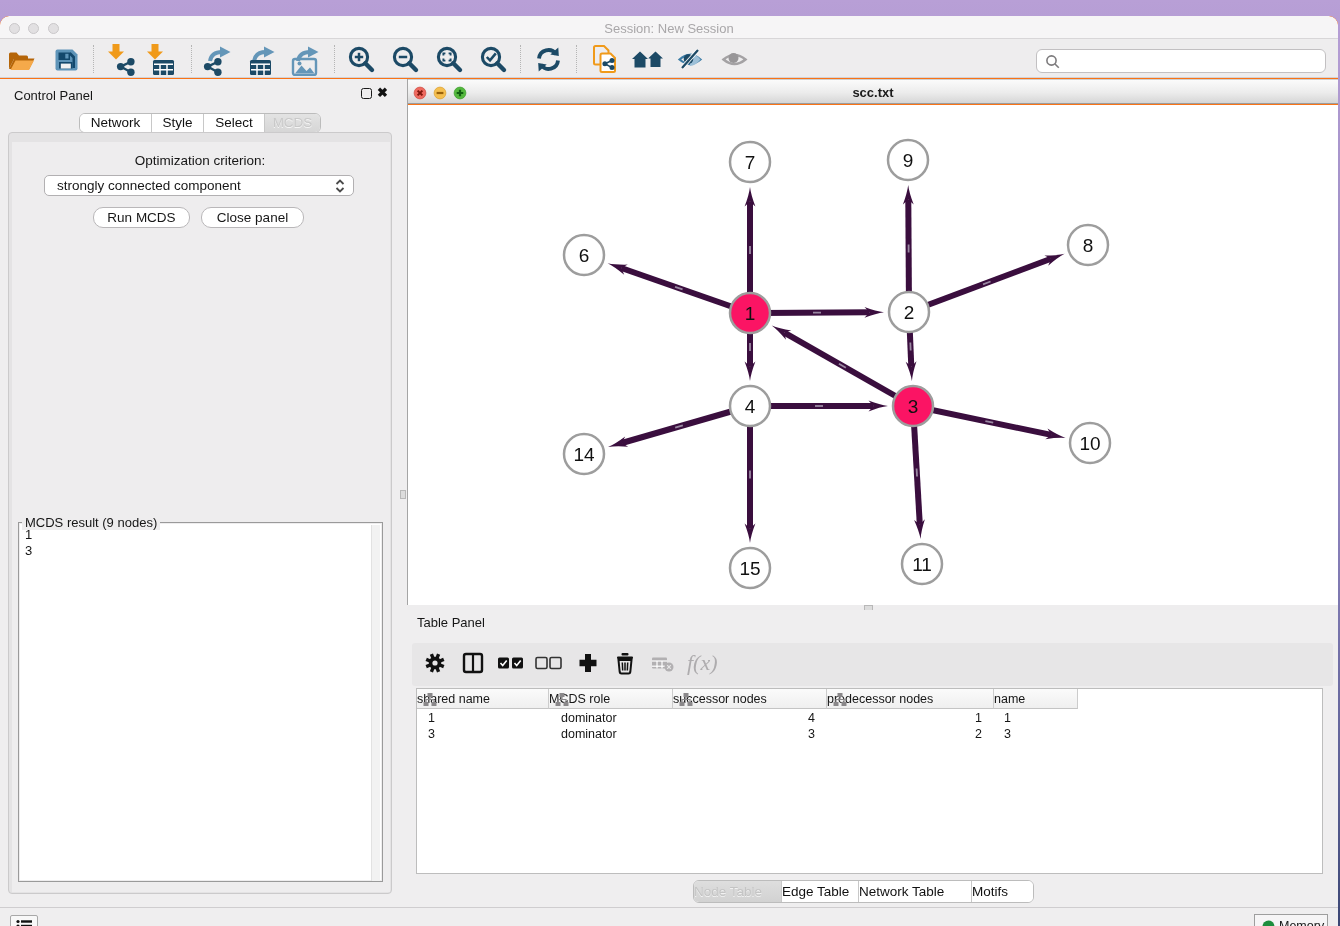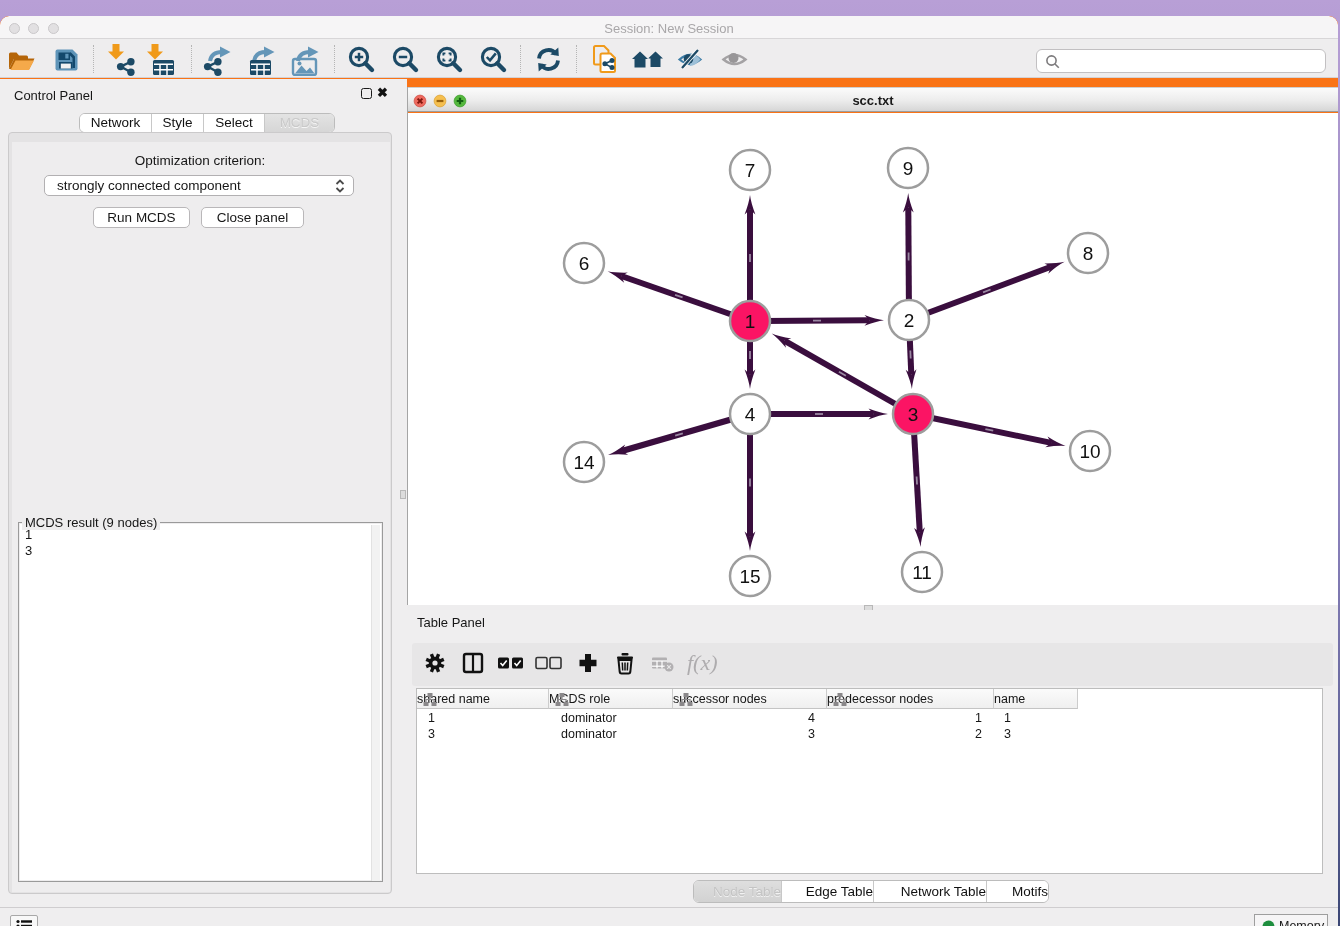--- a/index.html
+++ b/index.html
@@ -20,47 +20,47 @@
 #cp-title { position:absolute; left:14px; top:9px; font-size:13px; color:#161616; }
 .floatbtn { position:absolute; width:11px; height:11px; border:1.5px solid #1a1a1a; border-radius:2.5px; background:transparent; }
 .closebtn { position:absolute; font-size:13px; font-weight:bold; color:#111; }
 #cp-tabs { position:absolute; left:79px; top:34px; height:20px; display:flex; border:1px solid #bcbcbc; border-radius:6px; overflow:hidden; background:#fff; }
 #cp-tabs .tab { height:100%; font-size:13.5px; color:#111; text-align:center; line-height:18px; background:#fff; border-right:1px solid #c8c8c8; }
 #cp-tabs .tab:last-child { border-right:none; background:linear-gradient(#e3e3e3,#d6d6d6); color:#c9c9c9; text-shadow:0 1px 0 #f5f5f5; }
 #cp-content { position:absolute; left:8px; top:53px; width:384px; height:762px; background:#e4e3e4; border:1px solid #cbcacb; border-radius:4px; }
 #cp-inner { position:absolute; left:3px; top:9px; width:378px; height:750px; background:#eeedee; }
 #optlabel { position:absolute; left:0; top:74px; width:400px; text-align:center; font-size:13.5px; color:#161616; }
 #dropdown { position:absolute; left:44px; top:96px; width:310px; height:21px; background:#fff; border:1px solid #b2b0b2; border-radius:5px; font-size:13.5px; color:#161616; line-height:19px; padding-left:12px; }
-.btn { position:absolute; height:21px; background:#fff; border:1px solid #b9b7b9; border-radius:5px; font-size:13.5px; color:#161616; text-align:center; line-height:19px; }
+.btn { position:absolute; height:21px; background:#fff; border:1px solid #b9b7b9; border-radius:10px; font-size:13.5px; color:#161616; text-align:center; line-height:19px; }
 
 #fset { position:absolute; left:18px; top:443px; width:365px; height:360px; border:1px solid #9a9a9a; }
 #fset-label { position:absolute; left:3px; top:-8px; background:#eeedee; padding:0 3px; font-size:13px; color:#161616; }
 #fset-white { position:absolute; left:1px; top:1px; width:361px; height:356px; background:#fff; }
 #fset-text { position:absolute; left:5px; top:3px; font-size:13px; color:#161616; line-height:16px; }
 #fset-sb { position:absolute; right:1px; top:1px; width:9px; height:356px; background:#f2f2f2; border-left:1px solid #e2e2e2; }
 
 #vsplit { position:absolute; left:400px; top:63px; width:7px; height:828px; background:#efeeef; }
 #vhandle { position:absolute; left:400px; top:474px; width:6px; height:9px; background:#dcdcdc; border:1px solid #b8b8b8; }
 #hsplit { position:absolute; left:407px; top:589px; width:931px; height:5px; background:#eeedee; }
 #hhandle { position:absolute; left:864px; top:589px; width:9px; height:6px; background:#dcdcdc; border:1px solid #b8b8b8; }
 
-#netwin { position:absolute; left:407px; top:63px; width:931px; height:526px; border-left:1px solid #a5a5a5;margin-top:8px; }
+#netwin { position:absolute; left:407px; top:63px; width:931px; height:526px; border-left:1px solid #a5a5a5; }
 #nw-titlebar { position:absolute; left:0; top:0; width:930px; height:25px; background:linear-gradient(#fbfbfb,#ececec 55%,#d6d6d6); border-top:1px solid #cfcfcf; border-bottom:1px solid #9c9c9c; }
 #nw-title { position:absolute; left:0; top:5px; width:100%; text-align:center; font-size:13px; font-weight:bold; color:#1a1a1a; }
 #nw-canvas { position:absolute; left:0; top:26px; width:930px; height:500px; background:#fff; }
 
 #tpanel { position:absolute; left:407px; top:594px; width:931px; height:297px; background:#efeeef; }
 #tp-title { position:absolute; left:10px; top:5px; font-size:13px; color:#161616; }
 #tp-toolbar { position:absolute; left:5px; top:33px; width:921px; height:43px; background:#e7e6e7; border-radius:3px; }
 #tp-table { position:absolute; left:9px; top:78px; width:907px; height:186px; background:#fff; border:1px solid #bdbdbd; }
 .th { position:absolute; top:0; height:20px; background:linear-gradient(#fbfbfb,#efefef); border-right:1px solid #cccccc; border-bottom:1px solid #c4c4c4; font-size:12.5px; color:#161616; text-align:left; line-height:20px; }
 .td { position:absolute; font-size:12.5px; color:#161616; height:16px; line-height:16px; }
 
 #btabs { position:absolute; left:286px; top:270px; height:23px; display:flex; border:1px solid #bcbcbc; border-radius:6px; overflow:hidden; background:#fff; }
-#btabs .tab { height:100%; font-size:13.5px; color:#111; text-align:right; line-height:21px; background:#fff; border-right:1px solid #c8c8c8; }
+#btabs .tab { height:100%; font-size:13.5px; color:#111; text-align:left; line-height:21px; background:#fff; border-right:1px solid #c8c8c8; }
 #btabs .tab:first-child { background:linear-gradient(#dedede,#d2d2d2); color:#c4c4c4; text-shadow:0 1px 0 #f2f2f2; border-right:1px solid #c8c8c8; }
 #btabs .tab:last-child { border-right:none; }
 
 #statusbar { position:absolute; left:0; top:891px; width:1338px; height:35px; background:#efeeef; border-top:1px solid #cfcdcf; }
 #memb { position:absolute; left:1254px; top:6px; width:74px; height:23px; background:#f6f5f6; border:1px solid #9e9e9e; font-size:12.5px; color:#161616; }
 #listb { position:absolute; left:10px; top:7px; width:28px; height:21px; background:#f8f8f8; border:1px solid #a8a8a8; border-radius:2px; }
 </style>
 </head>
 <body>
 <div id="pstrip" style="position:absolute;left:0;top:0;width:1340px;height:2px;background:#b89fd6;z-index:60;"></div>
@@ -191,21 +191,21 @@
       </div>
     </div>
   <div id="cpanel">
     <div id="cp-title">Control Panel</div>
     <div class="floatbtn" style="left:361px; top:9px;"></div>
     <div class="closebtn" style="left:377px; top:6px;">✖</div>
     <div id="cp-tabs">
       <div class="tab" style="width:72px;">Network</div>
       <div class="tab" style="width:52px;">Style</div>
       <div class="tab" style="width:61px;">Select</div>
-      <div class="tab" style="width:69px;">MCDS</div>
+      <div class="tab" style="width:55px;">MCDS</div>
     </div>
     <div id="cp-content">
         <div id="cp-inner"></div>
       </div>
     <div id="optlabel">Optimization criterion:</div>
     <div id="dropdown">strongly connected component<svg style="position:absolute; right:7px; top:3px;" width="12" height="14" viewBox="0 0 12 14">
           <path d="M2.5,5 L6,1.5 L9.5,5" fill="none" stroke="#4a4a4a" stroke-width="1.8"></path>
           <path d="M2.5,9 L6,12.5 L9.5,9" fill="none" stroke="#4a4a4a" stroke-width="1.8"></path>
         </svg></div>
     <div class="btn" style="left:93px; top:128px; width:97px;">Run MCDS</div>
@@ -374,21 +374,21 @@
         <div class="td" style="left:410px; width:155px; top:21px; text-align:right;">1</div>
         <div class="td" style="left:587px; top:21px;">1</div>
         <div class="td" style="left:11px; top:37px;">3</div>
         <div class="td" style="left:144px; top:37px;">dominator</div>
         <div class="td" style="left:256px; width:142px; top:37px; text-align:right;">3</div>
         <div class="td" style="left:410px; width:155px; top:37px; text-align:right;">2</div>
         <div class="td" style="left:587px; top:37px;">3</div>
       </div>
     <div id="btabs">
       <div class="tab" style="width:88px;">Node Table</div>
-      <div class="tab" style="width:92px;">Edge Table</div>
+      <div class="tab" style="width:77px;">Edge Table</div>
       <div class="tab" style="width:113px;">Network Table</div>
       <div class="tab" style="width:61px;">Motifs</div>
     </div>
   </div>
   <div id="statusbar">
     <div id="listb">
         <svg style="position:absolute;left:5px;top:3px;" width="17" height="14" viewBox="0 0 17 14">
           <circle cx="2" cy="2.5" r="1.6" fill="#111"></circle>
           <circle cx="2" cy="7" r="1.6" fill="#111"></circle>
           <circle cx="2" cy="11.5" r="1.6" fill="#111"></circle>

